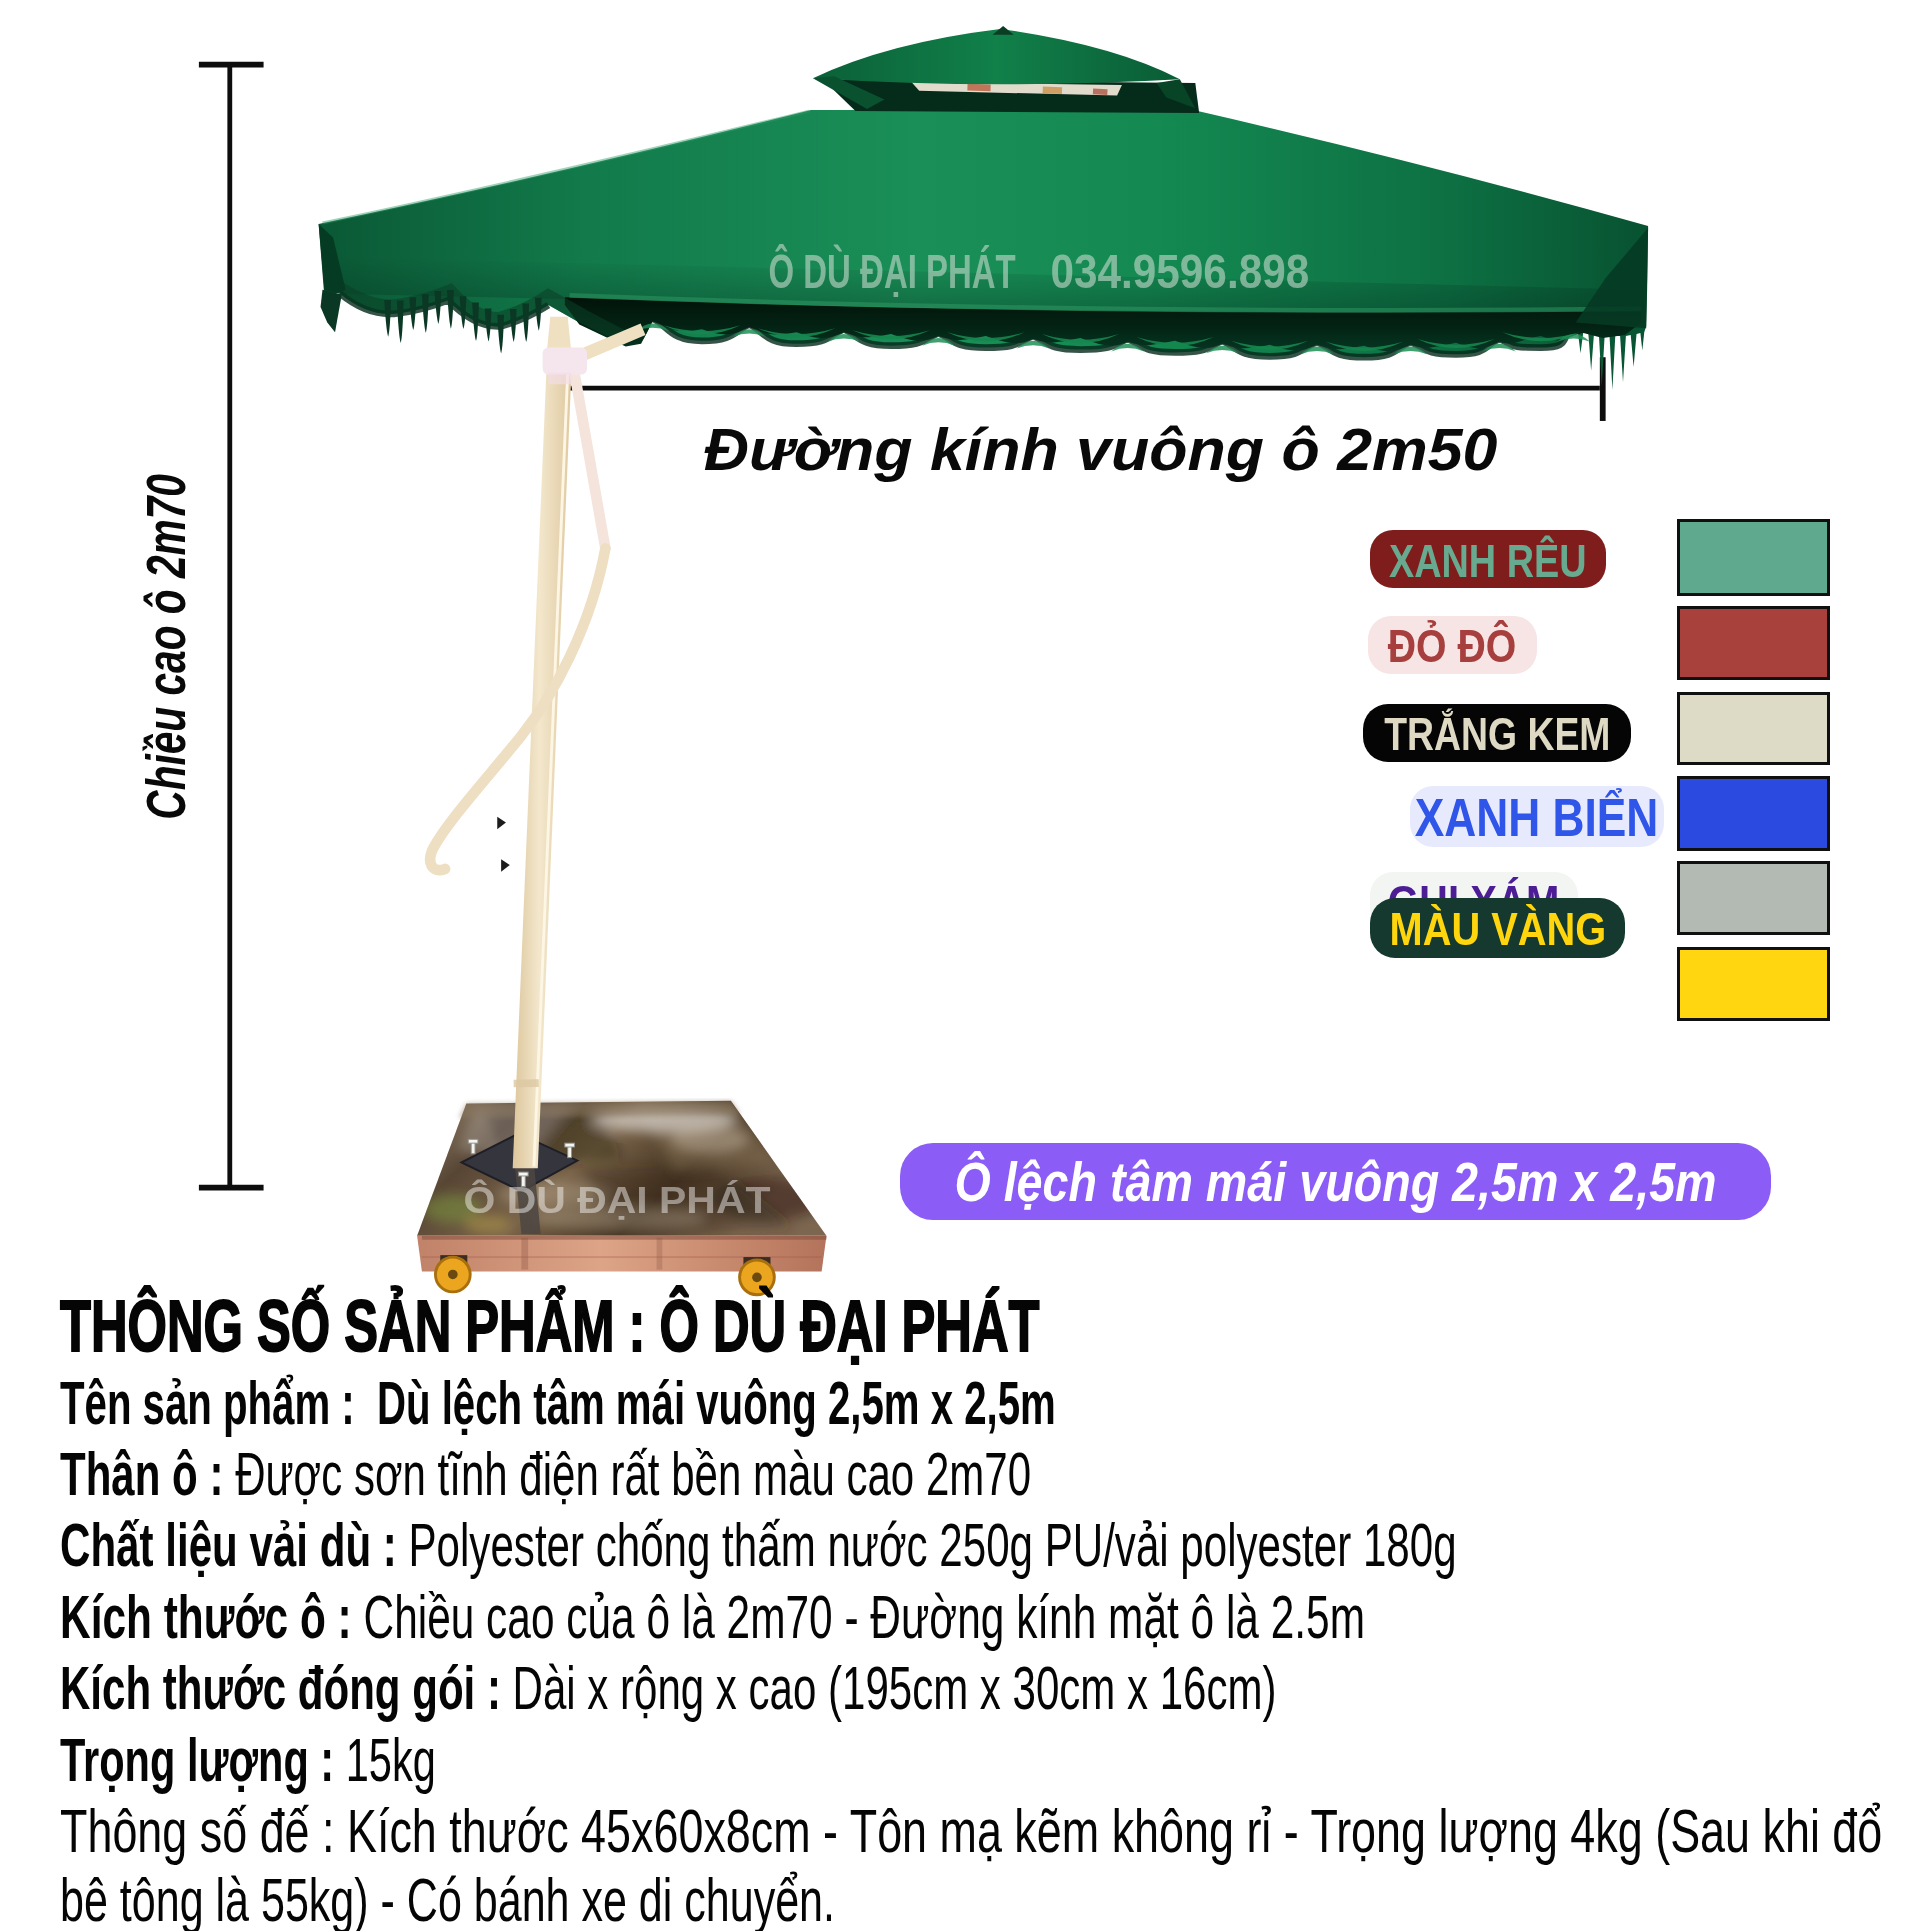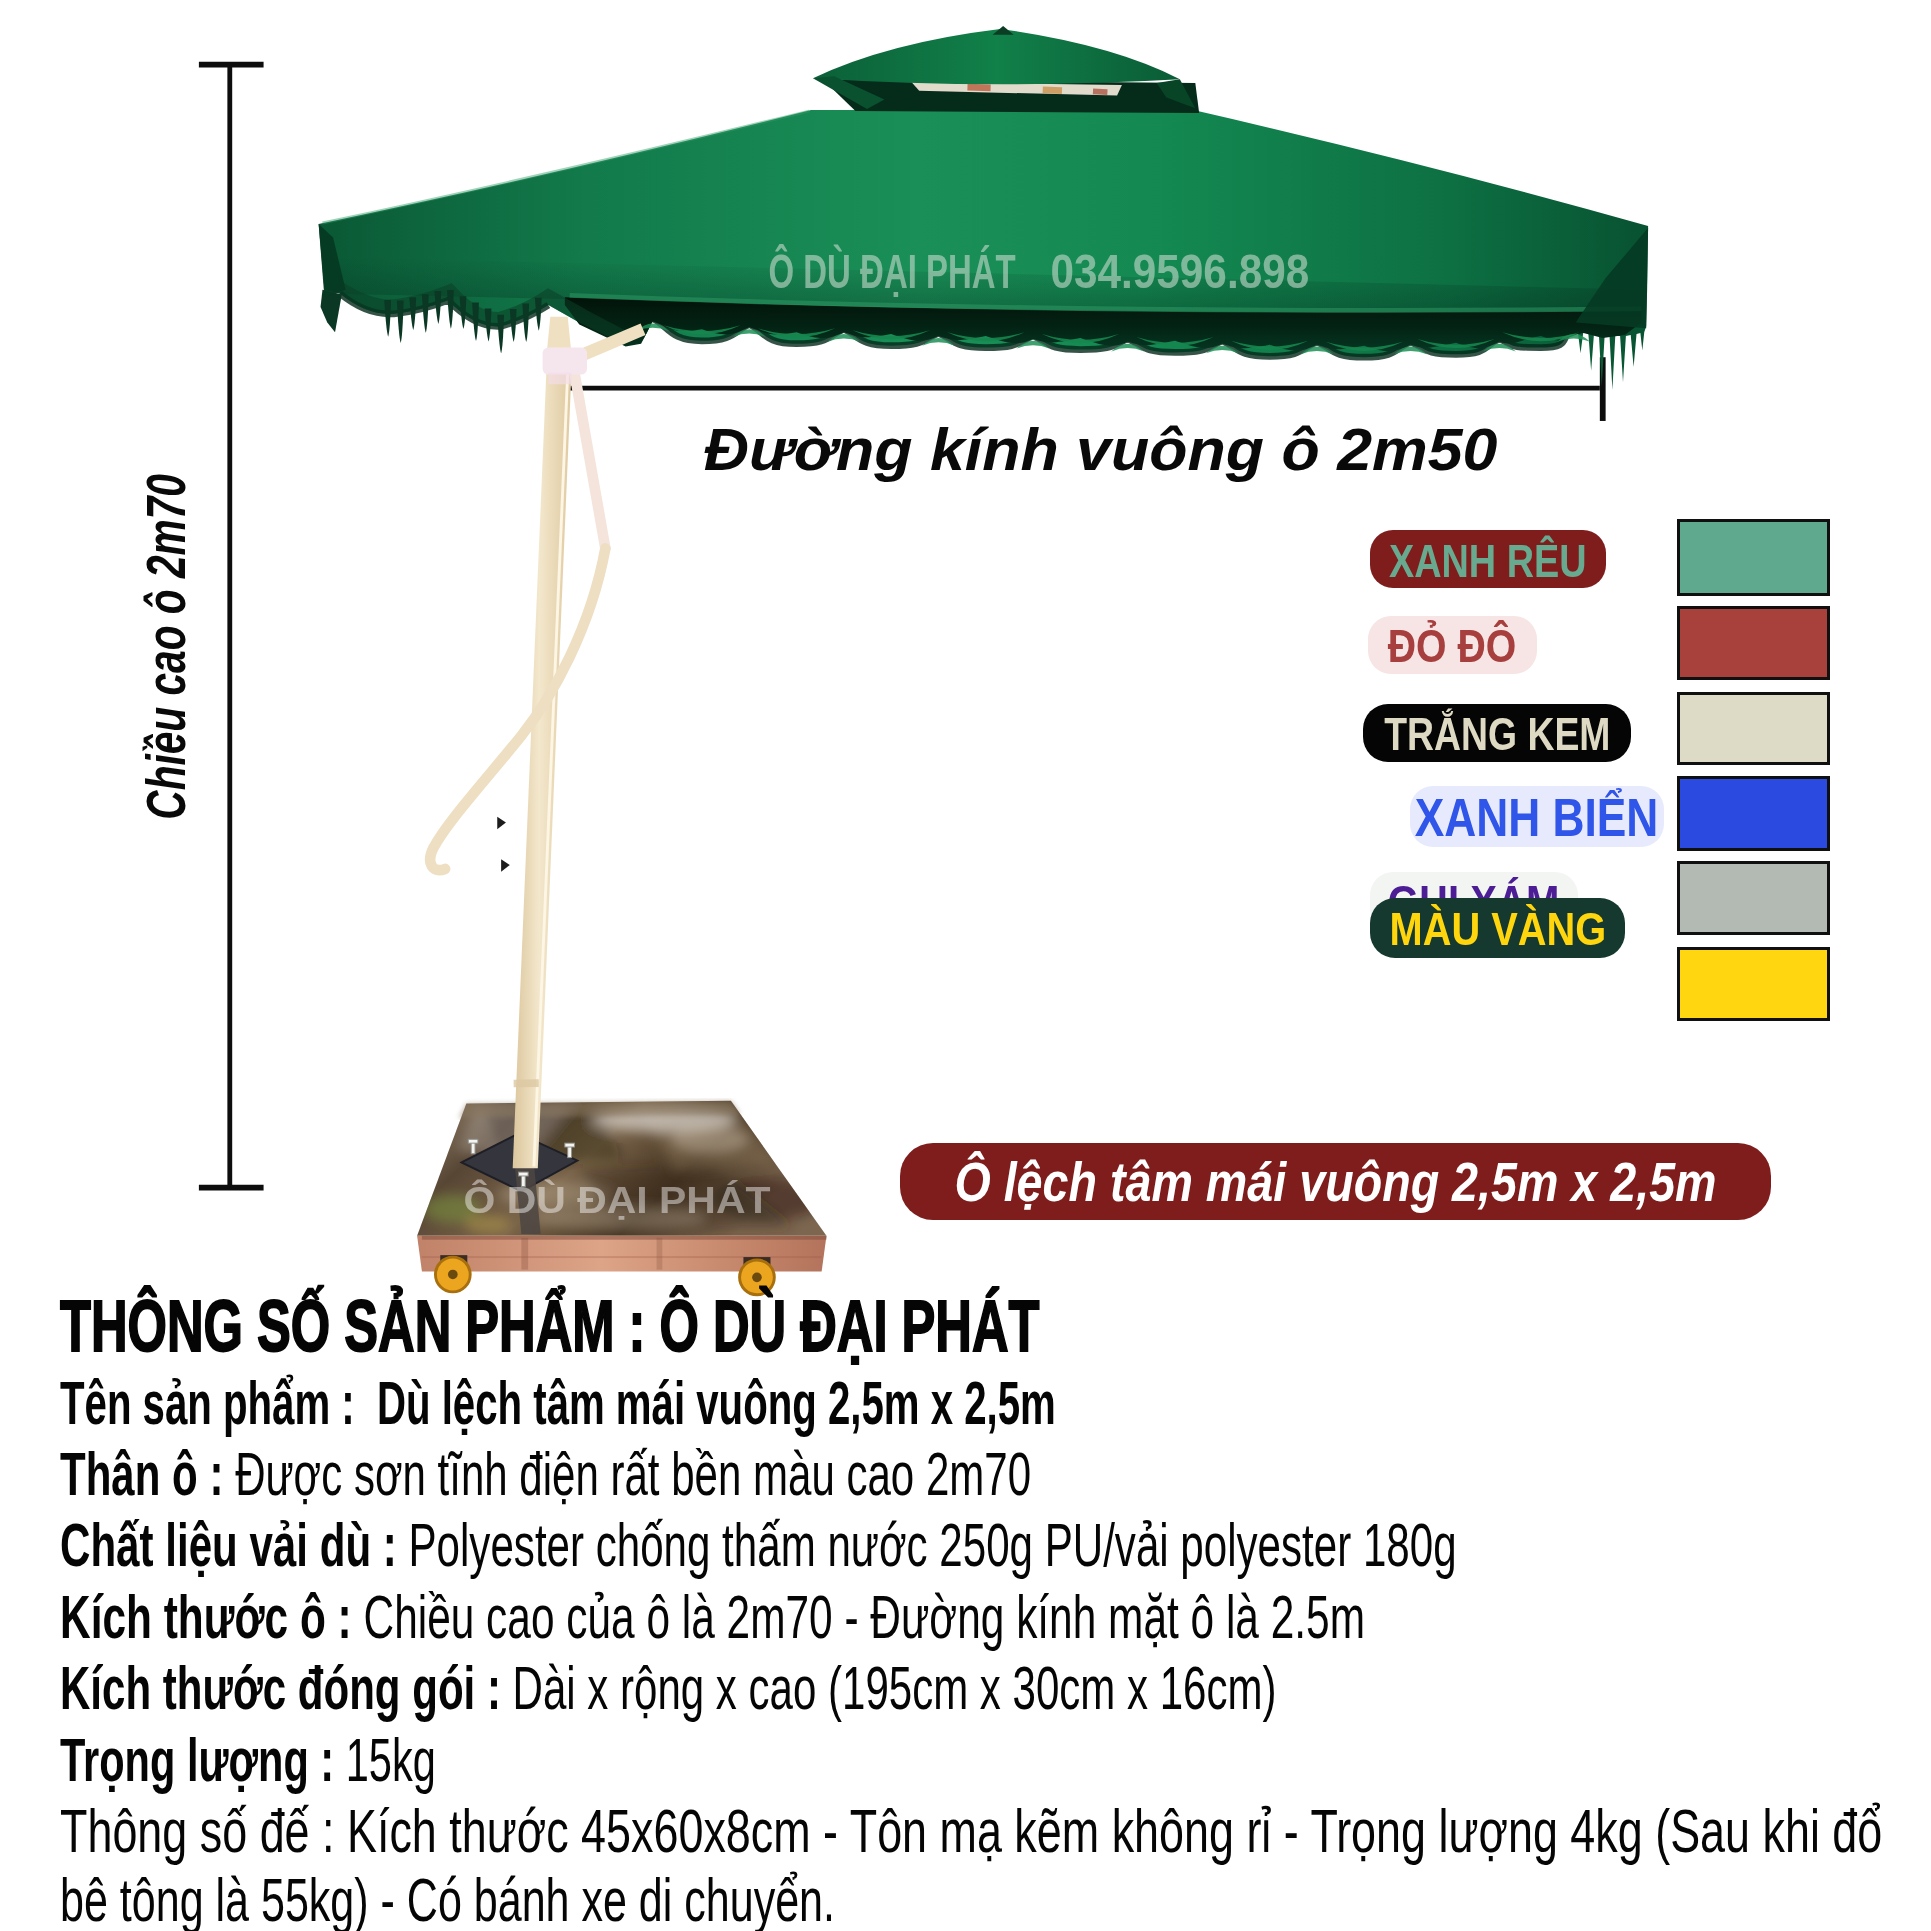--- a/index.html
+++ b/index.html
@@ -259,21 +259,21 @@
   </div>
 
 <div class="abs" style="left:1677px;top:861px;width:153px;height:74px;background:#b3bab4;border:3.9px solid #101010;box-sizing:border-box;"></div>
 
 <div class="pill" style="left:1370px;top:898px;width:255px;height:60px;border-radius:25px;background:#15392e;color:#ffd60e;font-size:47px;">
     <span style="transform:scaleX(0.847)">MÀU VÀNG</span>
   </div>
 
 <div class="abs" style="left:1677px;top:947px;width:153px;height:74px;background:#ffd60f;border:3.9px solid #101010;box-sizing:border-box;"></div>
 
-<div class="pill" style="left:900px;top:1143px;width:871px;height:77px;border-radius:33px;background:#7f1d1d;color:#ffffff;font-style:italic;font-size:56px;">
+<div class="pill" style="left:900px;top:1143px;width:871px;height:77px;border-radius:33px;background:#8b5cf6;color:#ffffff;font-style:italic;font-size:56px;">
     <span id="badge" style="transform:scaleX(0.833)">Ô lệch tâm mái vuông 2,5m x 2,5m</span>
   </div>
 
 <div class="ln" id="t1" style="transform:scaleX(0.694);top:1284px;font-size:73px;font-weight:bold;-webkit-text-stroke:1.9px #050505;">THÔNG SỐ SẢN PHẨM : Ô DÙ ĐẠI PHÁT</div>
 
 <div class="ln" id="t2" style="transform:scaleX(0.648);top:1367px;font-size:62px;font-weight:bold;">Tên sản phẩm :&nbsp; Dù lệch tâm mái vuông 2,5m x 2,5m</div>
 
 <div class="ln" id="t3" style="transform:scaleX(0.678);top:1438px;font-size:62px;"><b>Thân ô : </b>Được sơn tĩnh điện rất bền màu cao 2m70</div>
 
 <div class="ln" id="t4" style="transform:scaleX(0.679);top:1509px;font-size:62px;"><b>Chất liệu vải dù : </b>Polyester chống thấm nước 250g PU/vải polyester 180g</div>

